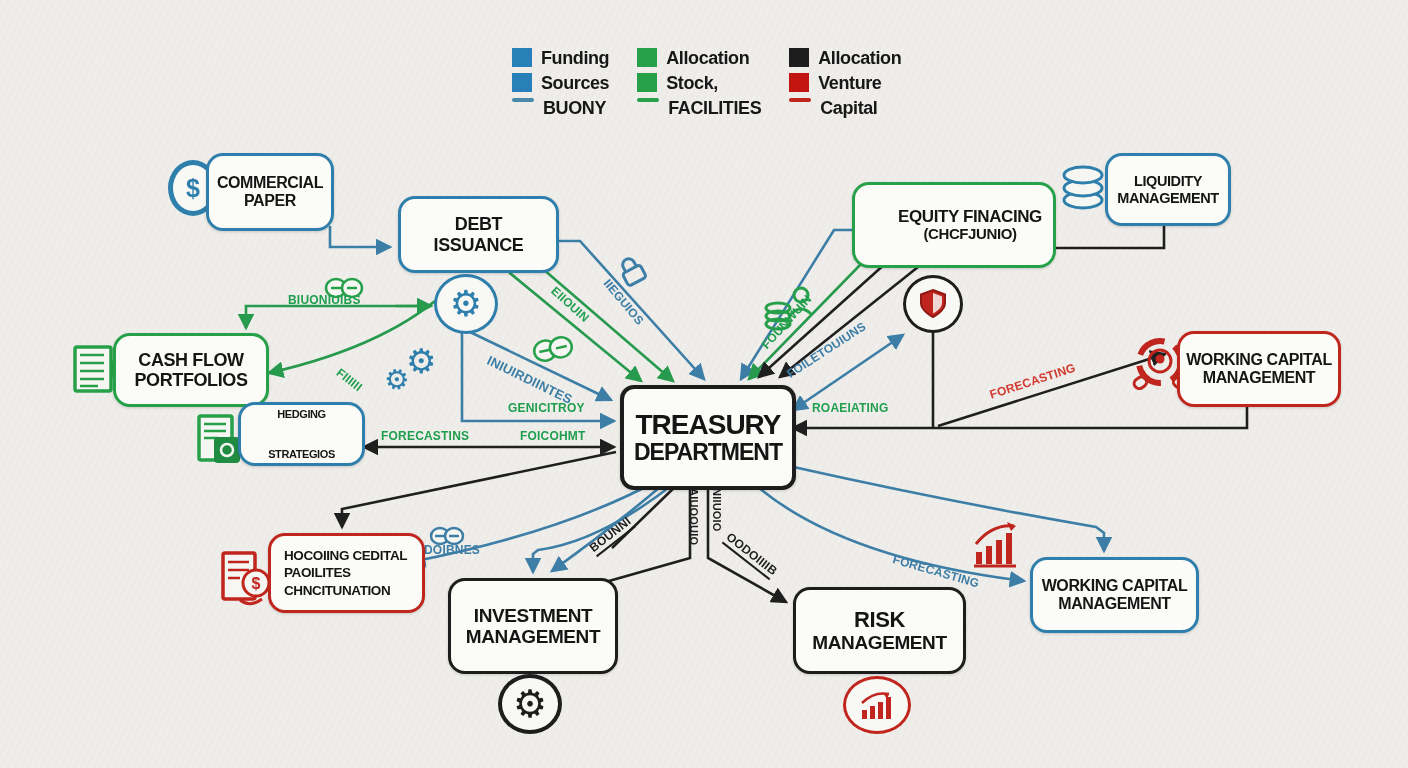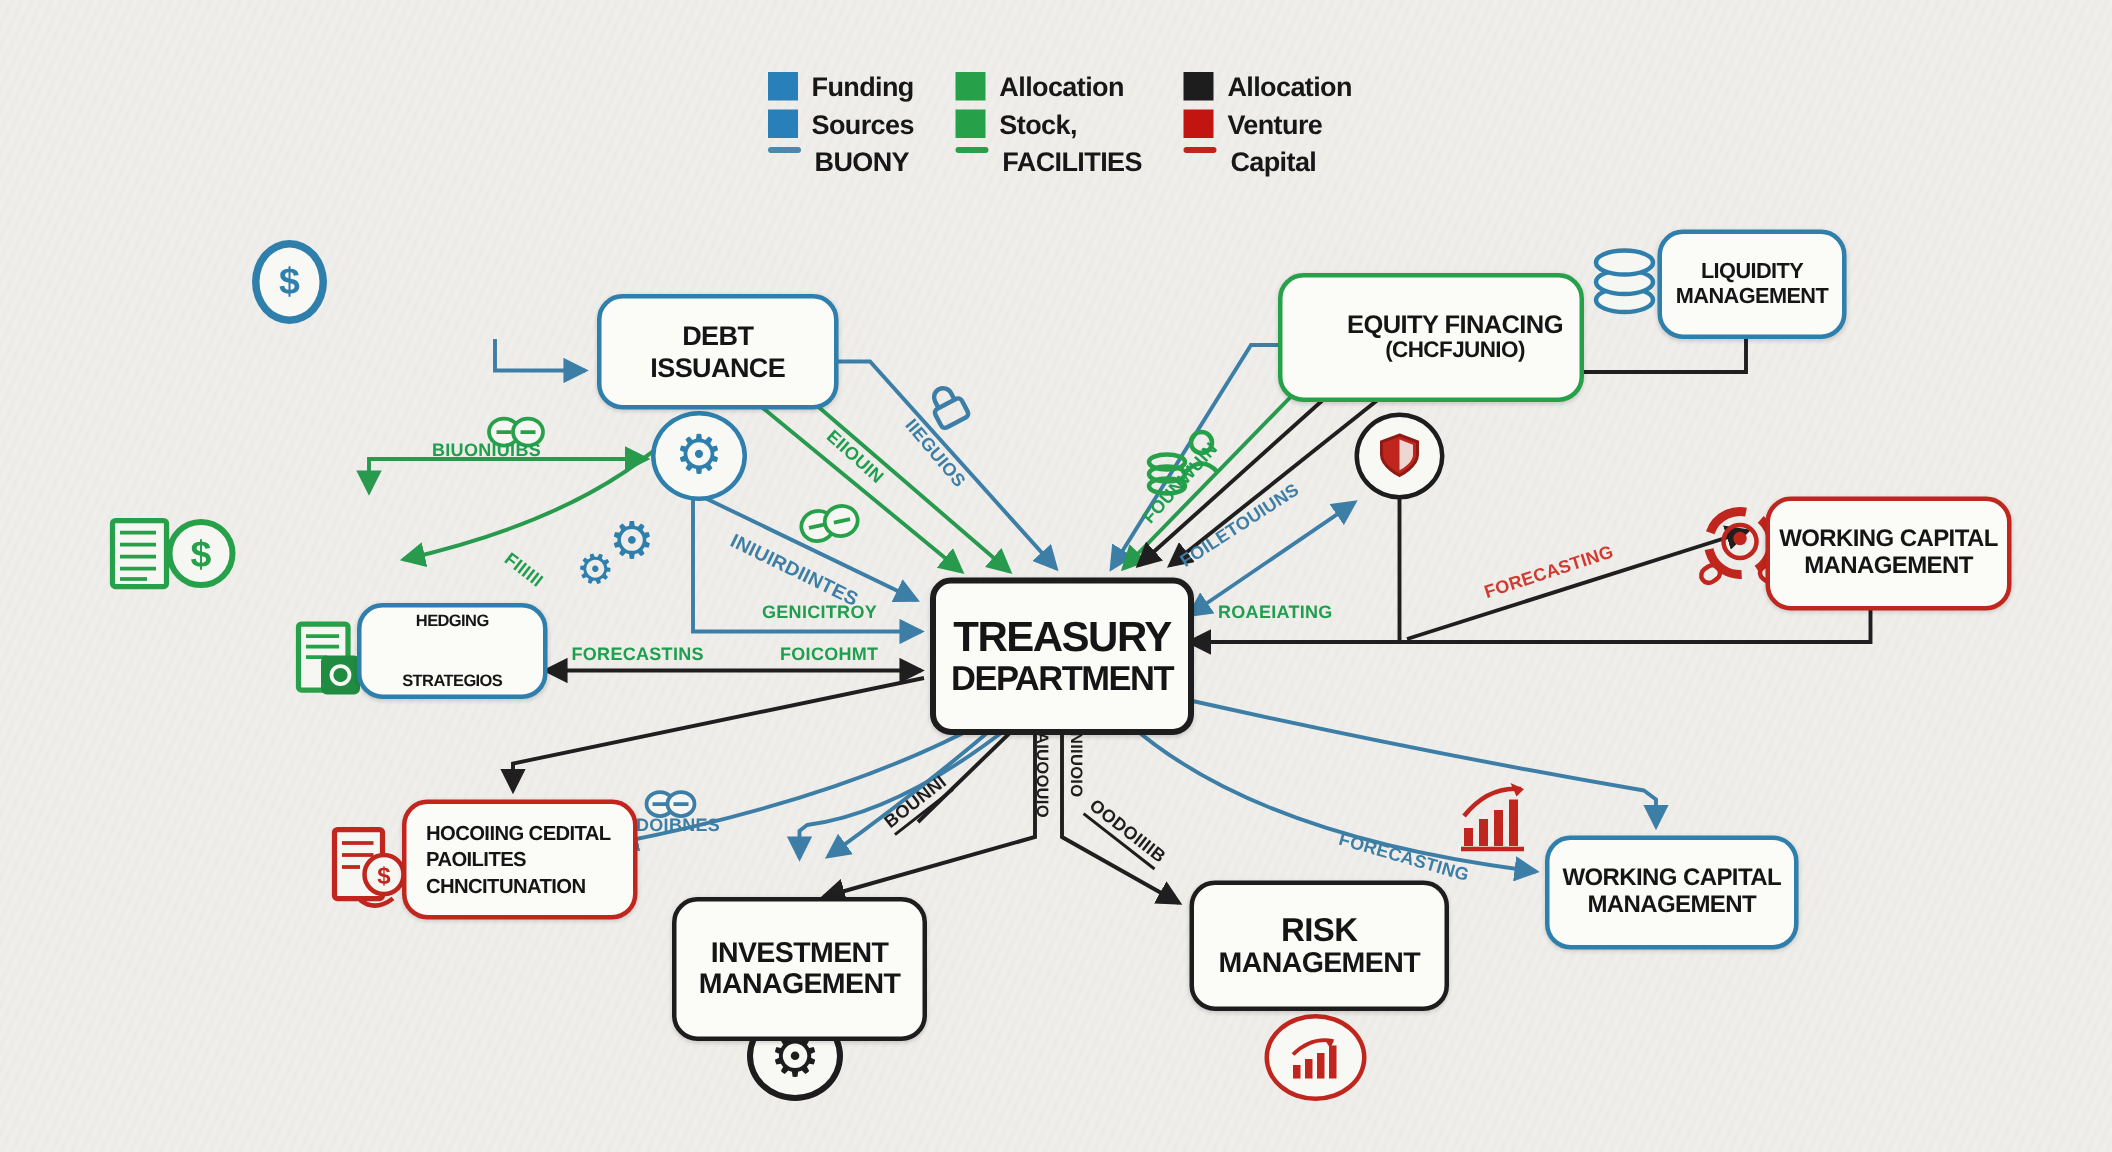--- a/index.html
+++ b/index.html
@@ -136,50 +136,58 @@
           <span class="sw c-red"></span>
           <span>Venture</span>
         </div>
       <div class="lrow">
           <span class="swl c-lred"></span>
           <span>Capital</span>
         </div>
     </div>
   </div>
 
+  <div class="node b" style="left:206px;top:153px;width:122px;height:72px;">
+    <div>COMMERCIAL</div>
+    <div>PAPER</div>
+  </div>
   <div class="node b big1" style="left:398px;top:196px;width:155px;height:71px;">
     <div>DEBT</div>
     <div>ISSUANCE</div>
   </div>
   <div class="node g eq" style="left:852px;top:182px;width:166px;height:80px;padding-left:32px;">
     <div class="nl1">EQUITY FINACING</div>
     <div class="nl2">(CHCFJUNIO)</div>
   </div>
   <div class="node b" style="left:1105px;top:153px;width:120px;height:67px;font-size:14.5px;">
     <div>LIQUIDITY</div>
     <div>MANAGEMENT</div>
+  </div>
+  <div class="node g big1" style="left:113px;top:333px;width:150px;height:68px;">
+    <div>CASH FLOW</div>
+    <div>PORTFOLIOS</div>
   </div>
   <div class="node b" style="left:238px;top:402px;width:121px;height:58px;font-size:11px;gap:28px;">
     <div>HEDGING</div>
     <div>STRATEGIOS</div>
   </div>
   <div class="node k treasury" style="left:620px;top:385px;width:168px;height:97px;">
     <div>TREASURY</div>
     <div class="nl2">DEPARTMENT</div>
   </div>
   <div class="node r" style="left:1177px;top:331px;width:158px;height:70px;">
     <div>WORKING CAPITAL</div>
     <div>MANAGEMENT</div>
   </div>
   <div class="node r holding" style="left:268px;top:533px;width:138px;height:74px;">
     <div>HOCOIING CEDITAL</div>
     <div>PAOILITES</div>
     <div>CHNCITUNATION</div>
   </div>
-  <div class="node k big1" style="left:448px;top:578px;width:164px;height:90px;font-size:19px;margin-top:20px;">
+  <div class="node k big1" style="left:448px;top:578px;width:164px;height:90px;font-size:19px;">
     <div>INVESTMENT</div>
     <div>MANAGEMENT</div>
   </div>
   <div class="node k" style="left:793px;top:587px;width:167px;height:81px;font-size:19px;">
     <div style="font-size:22px;">RISK</div>
     <div>MANAGEMENT</div>
   </div>
   <div class="node b" style="left:1030px;top:557px;width:163px;height:70px;">
     <div>WORKING CAPITAL</div>
     <div>MANAGEMENT</div>

